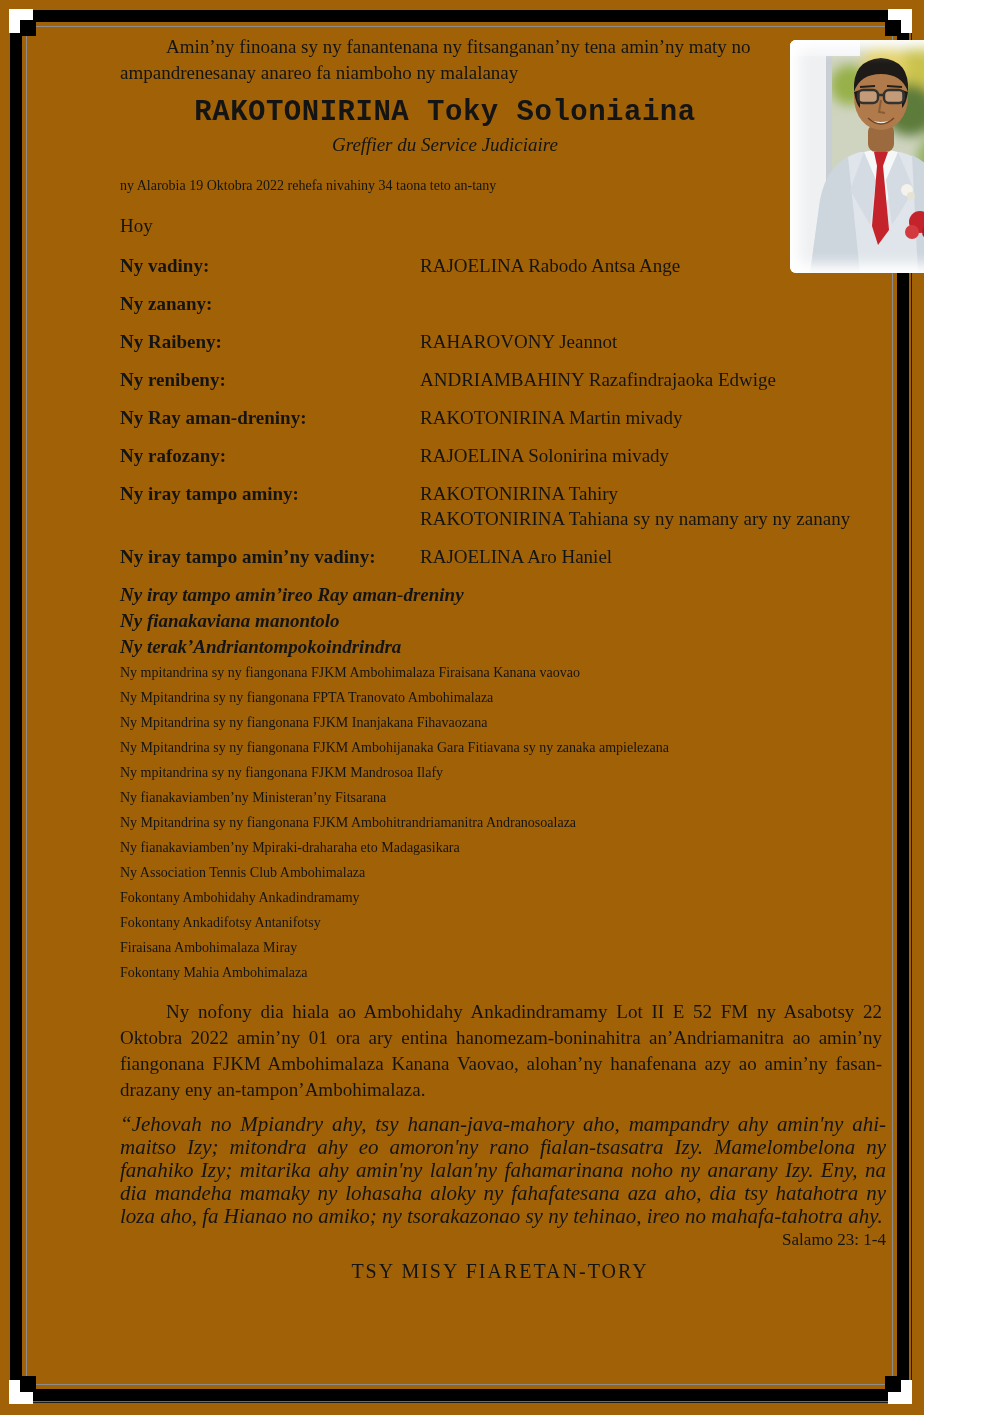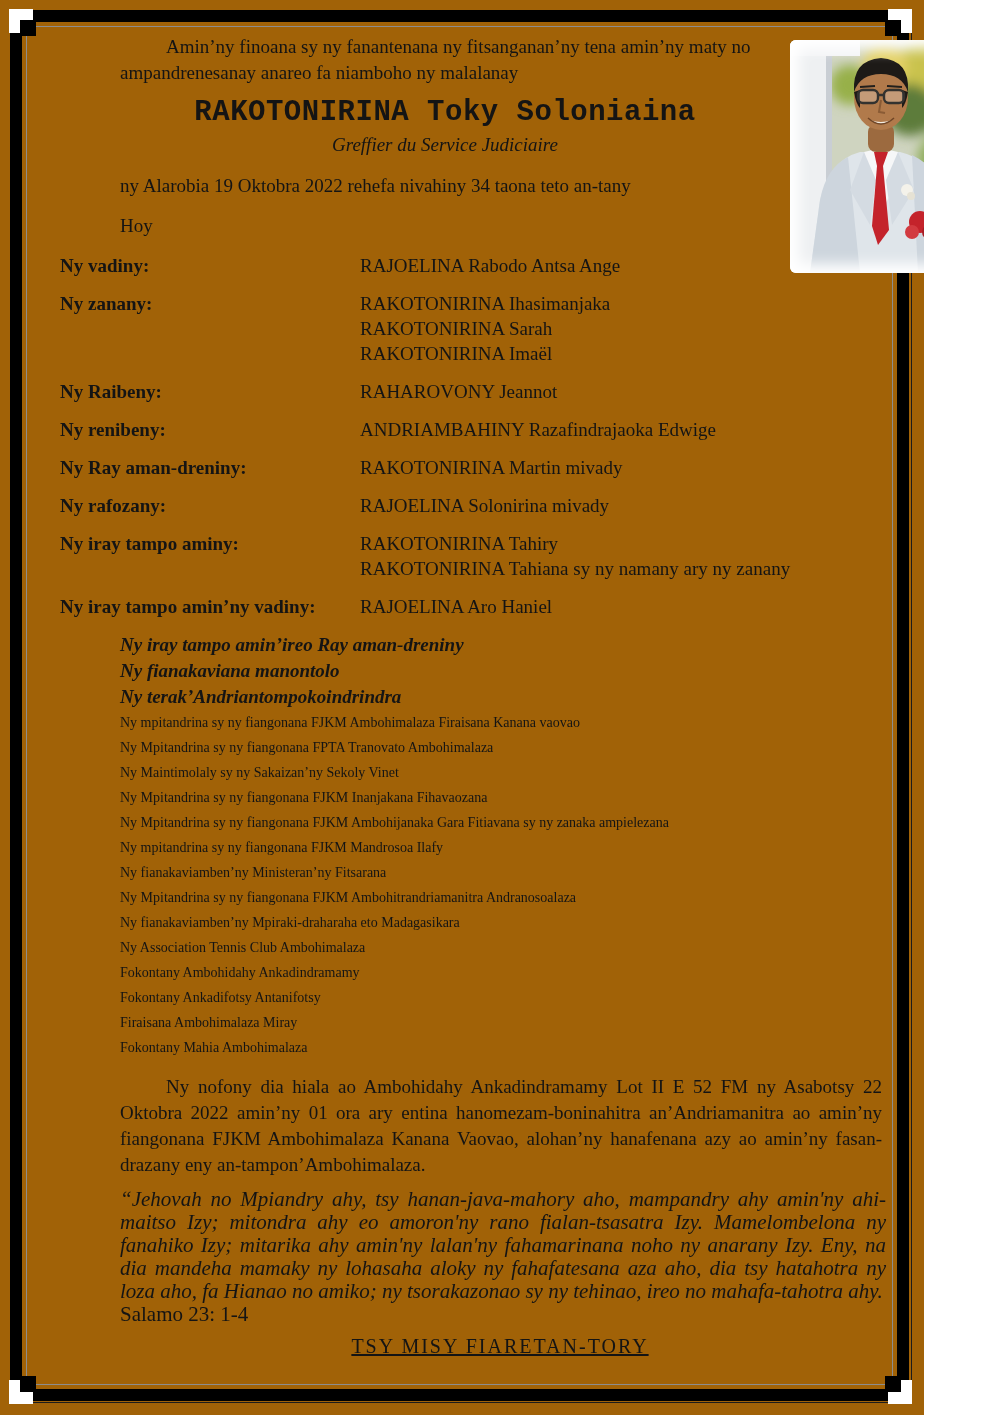--- a/index.html
+++ b/index.html
@@ -18,37 +18,37 @@
   .step.tl{top:20px;left:20px;} .step.tr{top:20px;right:23px;}
   .step.bl{bottom:23px;left:20px;} .step.br{bottom:23px;right:23px;}
 
   
   .content{position:absolute;left:60px;top:34px;width:880px;z-index:6;}
   p{margin:0;}
   .intro{margin-left:60px;width:648px;font-size:19px;line-height:26px;text-indent:46px;}
   .headblock{margin-left:60px;width:650px;text-align:center;}
   .title{margin-top:10px;font-size:29px;line-height:34px;font-weight:bold;letter-spacing:.5px;font-family:Liberation Mono, monospace;}
   .subtitle{font-size:19px;line-height:26px;font-style:italic;margin-top:2px;}
-  .dateline{margin-left:60px;margin-top:15px;font-size:19px;line-height:25px;}
+  .dateline{margin-left:60px;margin-top:15px;font-size:14px;line-height:25px;}
   .hoy{margin-left:60px;margin-top:15px;font-size:19px;line-height:25px;}
 
-  .famtable{margin-top:15px;font-size:19px;}
+  .famtable{margin-left:60px;margin-top:15px;font-size:19px;}
   .frow{display:flex;margin-bottom:13px;}
   .flabel{width:300px;font-weight:bold;line-height:25px;flex:none;}
   .fvals{line-height:25px;}
   .fvals div{line-height:25px;}
 
   .boldlines{margin-left:60px;margin-top:1px;font-size:19px;font-weight:bold;line-height:26px;font-style:italic;}
   .listlines{margin-left:60px;font-size:14px;line-height:25px;width:760px;}
   .closing{margin-left:60px;margin-top:14px;width:762px;font-size:19px;line-height:26px;
     text-align:justify;text-indent:46px;}
   .psalm{margin-left:60px;margin-top:10px;width:766px;font-size:21px;line-height:23px;
     font-style:italic;text-align:justify;}
-  .psalmref{margin-left:60px;width:766px;font-size:21px;line-height:23px;text-align:left;}
-  .footerline{margin-top:9px;width:880px;text-align:center;font-size:20px;letter-spacing:2px;text-decoration:underline;}
+  .psalmref{margin-left:60px;width:766px;font-size:17px;line-height:23px;text-align:right;}
+  .footerline{margin-top:9px;width:880px;text-align:center;font-size:20px;letter-spacing:2px;}
 
   
   .photo{position:absolute;left:790px;top:40px;width:183px;height:233px;z-index:7;
     border-radius:6px;overflow:hidden;}
   .photo svg{display:block;}
   .photo .fade{position:absolute;inset:0;box-shadow:inset 0 0 14px 9px #ffffff;border-radius:6px;}
 </style>
 </head>
 <body>
 
@@ -139,25 +139,20 @@
 
     <div class="famtable">
       <div class="frow">
         <div class="flabel">Ny vadiny:</div>
         <div class="fvals">
             <div>RAJOELINA Rabodo Antsa Ange</div>
           </div>
       </div>
       <div class="frow">
         <div class="flabel">Ny zanany:</div>
-        <div class="fvals">
-          <div>RAKOTONIRINA Ihasimanjaka</div>
-          <div>RAKOTONIRINA Sarah</div>
-          <div>RAKOTONIRINA Imaël</div>
-        </div>
       </div>
       <div class="frow">
         <div class="flabel">Ny Raibeny:</div>
         <div class="fvals">
             <div>RAHAROVONY Jeannot</div>
           </div>
       </div>
       <div class="frow">
         <div class="flabel">Ny renibeny:</div>
         <div class="fvals">
@@ -193,21 +188,20 @@
 
     <div class="boldlines">
       <div>Ny iray tampo amin’ireo Ray aman-dreniny</div>
       <div>Ny fianakaviana manontolo</div>
       <div>Ny terak’Andriantompokoindrindra</div>
     </div>
 
     <div class="listlines">
       <div>Ny mpitandrina sy ny fiangonana FJKM Ambohimalaza Firaisana Kanana vaovao</div>
       <div>Ny Mpitandrina sy ny fiangonana FPTA Tranovato Ambohimalaza</div>
-      <div>Ny Maintimolaly sy ny Sakaizan’ny Sekoly Vinet</div>
       <div>Ny Mpitandrina sy ny fiangonana FJKM Inanjakana Fihavaozana</div>
       <div>Ny Mpitandrina sy ny fiangonana FJKM Ambohijanaka Gara Fitiavana sy ny zanaka ampielezana</div>
       <div>Ny mpitandrina sy ny fiangonana FJKM Mandrosoa Ilafy</div>
       <div>Ny fianakaviamben’ny Ministeran’ny Fitsarana</div>
       <div>Ny Mpitandrina sy ny fiangonana FJKM Ambohitrandriamanitra Andranosoalaza</div>
       <div>Ny fianakaviamben’ny Mpiraki-draharaha eto Madagasikara</div>
       <div>Ny Association Tennis Club Ambohimalaza</div>
       <div>Fokontany Ambohidahy Ankadindramamy</div>
       <div>Fokontany Ankadifotsy Antanifotsy</div>
       <div>Firaisana Ambohimalaza Miray</div>

